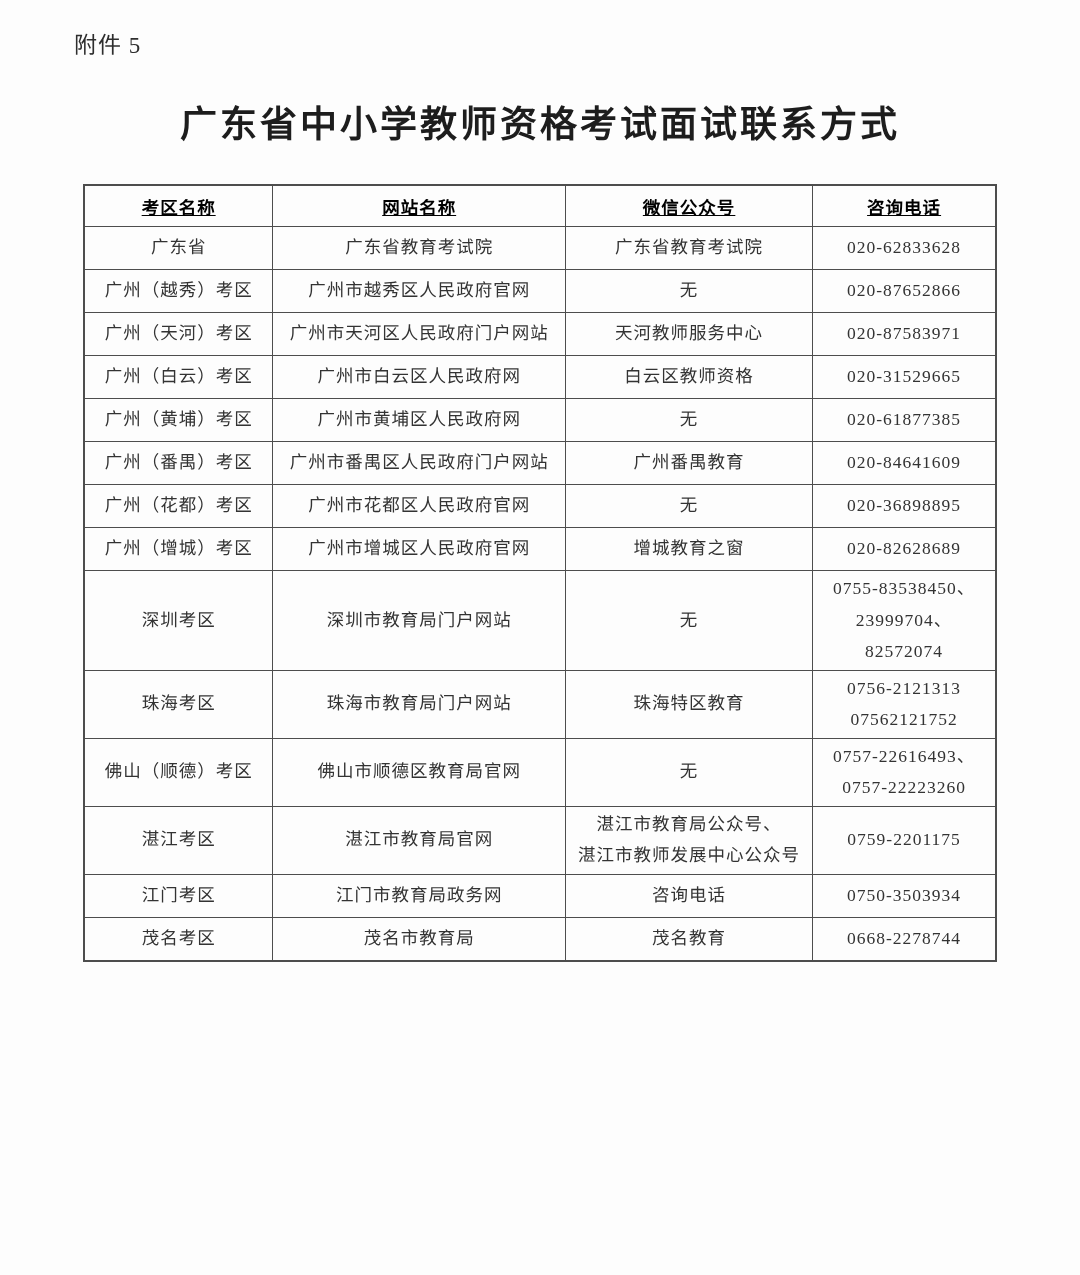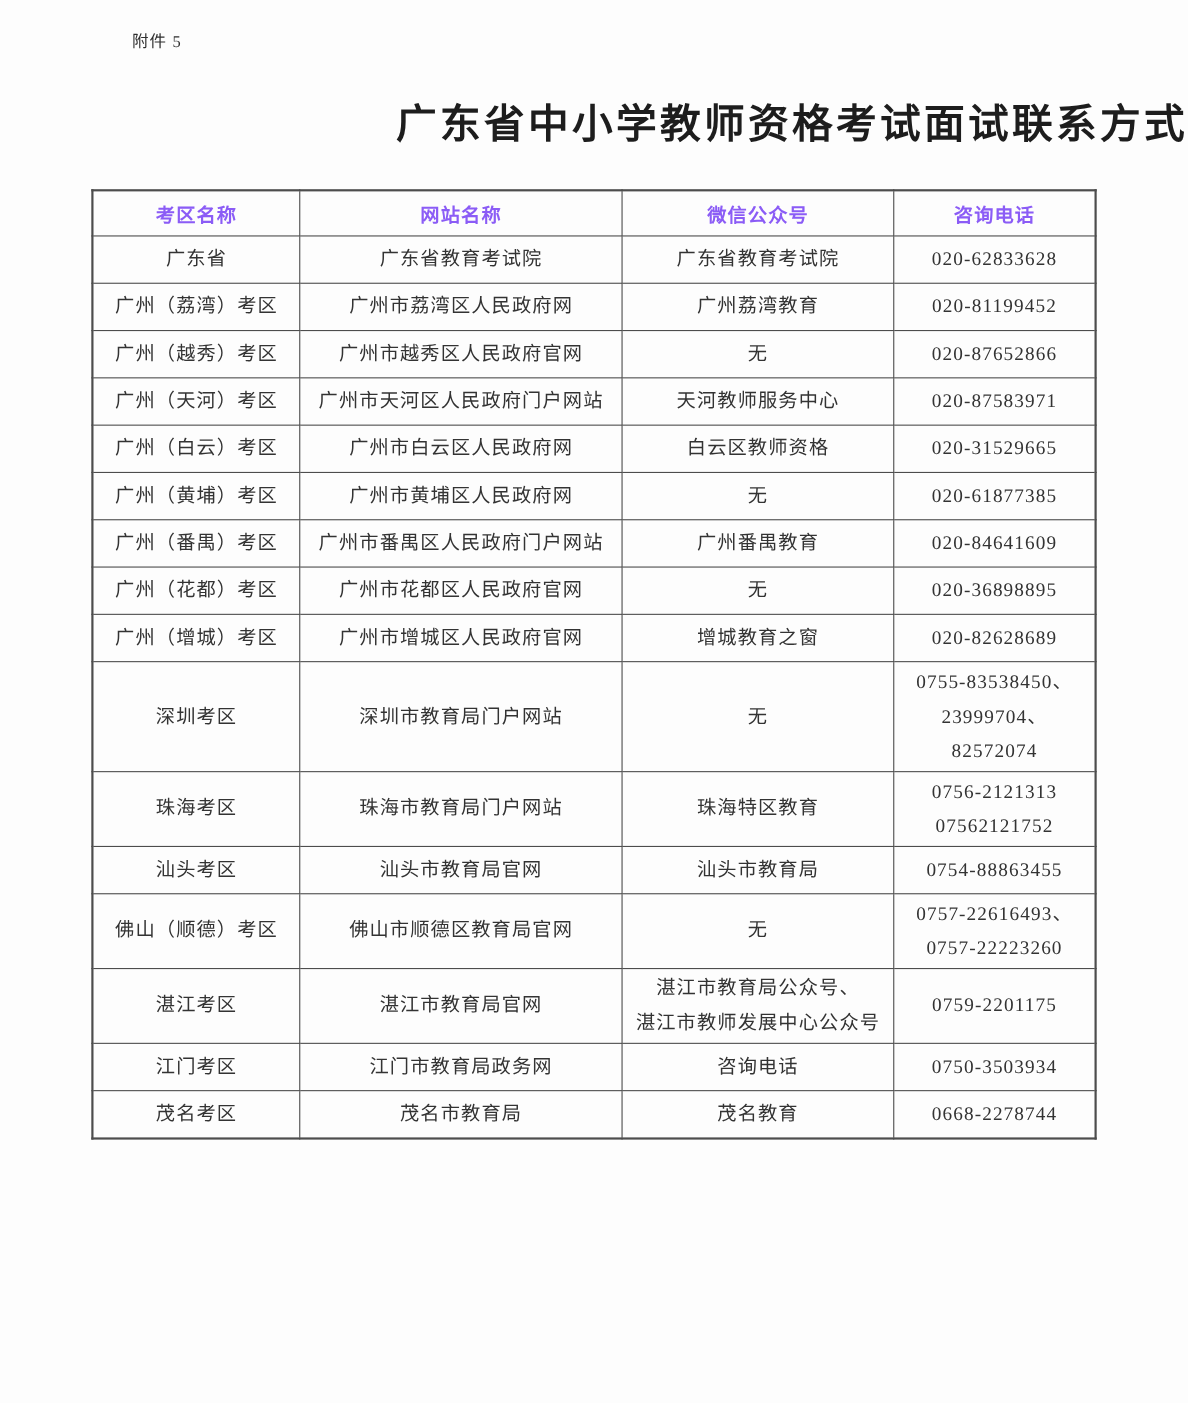--- a/index.html
+++ b/index.html
@@ -11,27 +11,27 @@
     height: 1275px;
     background: #fdfdfd;
     font-family: "Liberation Serif", "DejaVu Serif", serif;
     color: #2e2e2e;
     overflow: hidden;
   }
   .doc {
     padding-top: 26px;
   }
   .attachment-label {
-    margin-left: 120px;
-    font-size: 15px;
+    margin-left: 74px;
+    font-size: 23px;
     letter-spacing: 1px;
   }
   .doc-title {
     margin-top: 34px;
-    text-align: right;
+    text-align: center;
     font-size: 37px;
     font-weight: bold;
     letter-spacing: 3px;
     color: #1d1d1d;
   }
   table.contact-table {
     margin: 36px auto 0 auto;
     width: 914px;
     border-collapse: collapse;
     border: 2px solid #4d4d4d;
@@ -43,21 +43,22 @@
     text-align: center;
     vertical-align: middle;
     font-size: 17.5px;
     white-space: pre-line;
     padding: 2px 6px;
     letter-spacing: 1px;
   }
   .contact-table th {
     height: 36px;
     font-weight: bold;
-    color: #8b5cf6;
+    color: #000000;
+    text-decoration: underline;
   }
   .contact-table td {
     height: 38px;
     line-height: 1.8;
     color: #333;
   }
   col.c-district { width: 20.7%; }
   col.c-website  { width: 32.1%; }
   col.c-wechat   { width: 27.1%; }
   col.c-phone    { width: 20.1%; }
@@ -84,26 +85,20 @@
         <th>微信公众号</th>
         <th>咨询电话</th>
       </tr>
     </thead>
     <tbody>
         <tr>
           <td>广东省</td>
           <td>广东省教育考试院</td>
           <td>广东省教育考试院</td>
           <td>020-62833628</td>
-        </tr>
-        <tr>
-          <td>广州（荔湾）考区</td>
-          <td>广州市荔湾区人民政府网</td>
-          <td>广州荔湾教育</td>
-          <td>020-81199452</td>
         </tr>
         <tr>
           <td>广州（越秀）考区</td>
           <td>广州市越秀区人民政府官网</td>
           <td>无</td>
           <td>020-87652866</td>
         </tr>
         <tr>
           <td>广州（天河）考区</td>
           <td>广州市天河区人民政府门户网站</td>
@@ -148,26 +143,20 @@
 23999704、82572074</td>
         </tr>
         <tr>
           <td>珠海考区</td>
           <td>珠海市教育局门户网站</td>
           <td>珠海特区教育</td>
           <td>0756-2121313
 07562121752</td>
         </tr>
         <tr>
-          <td>汕头考区</td>
-          <td>汕头市教育局官网</td>
-          <td>汕头市教育局</td>
-          <td>0754-88863455</td>
-        </tr>
-        <tr>
           <td>佛山（顺德）考区</td>
           <td>佛山市顺德区教育局官网</td>
           <td>无</td>
           <td>0757-22616493、
 0757-22223260</td>
         </tr>
         <tr>
           <td>湛江考区</td>
           <td>湛江市教育局官网</td>
           <td>湛江市教育局公众号、

